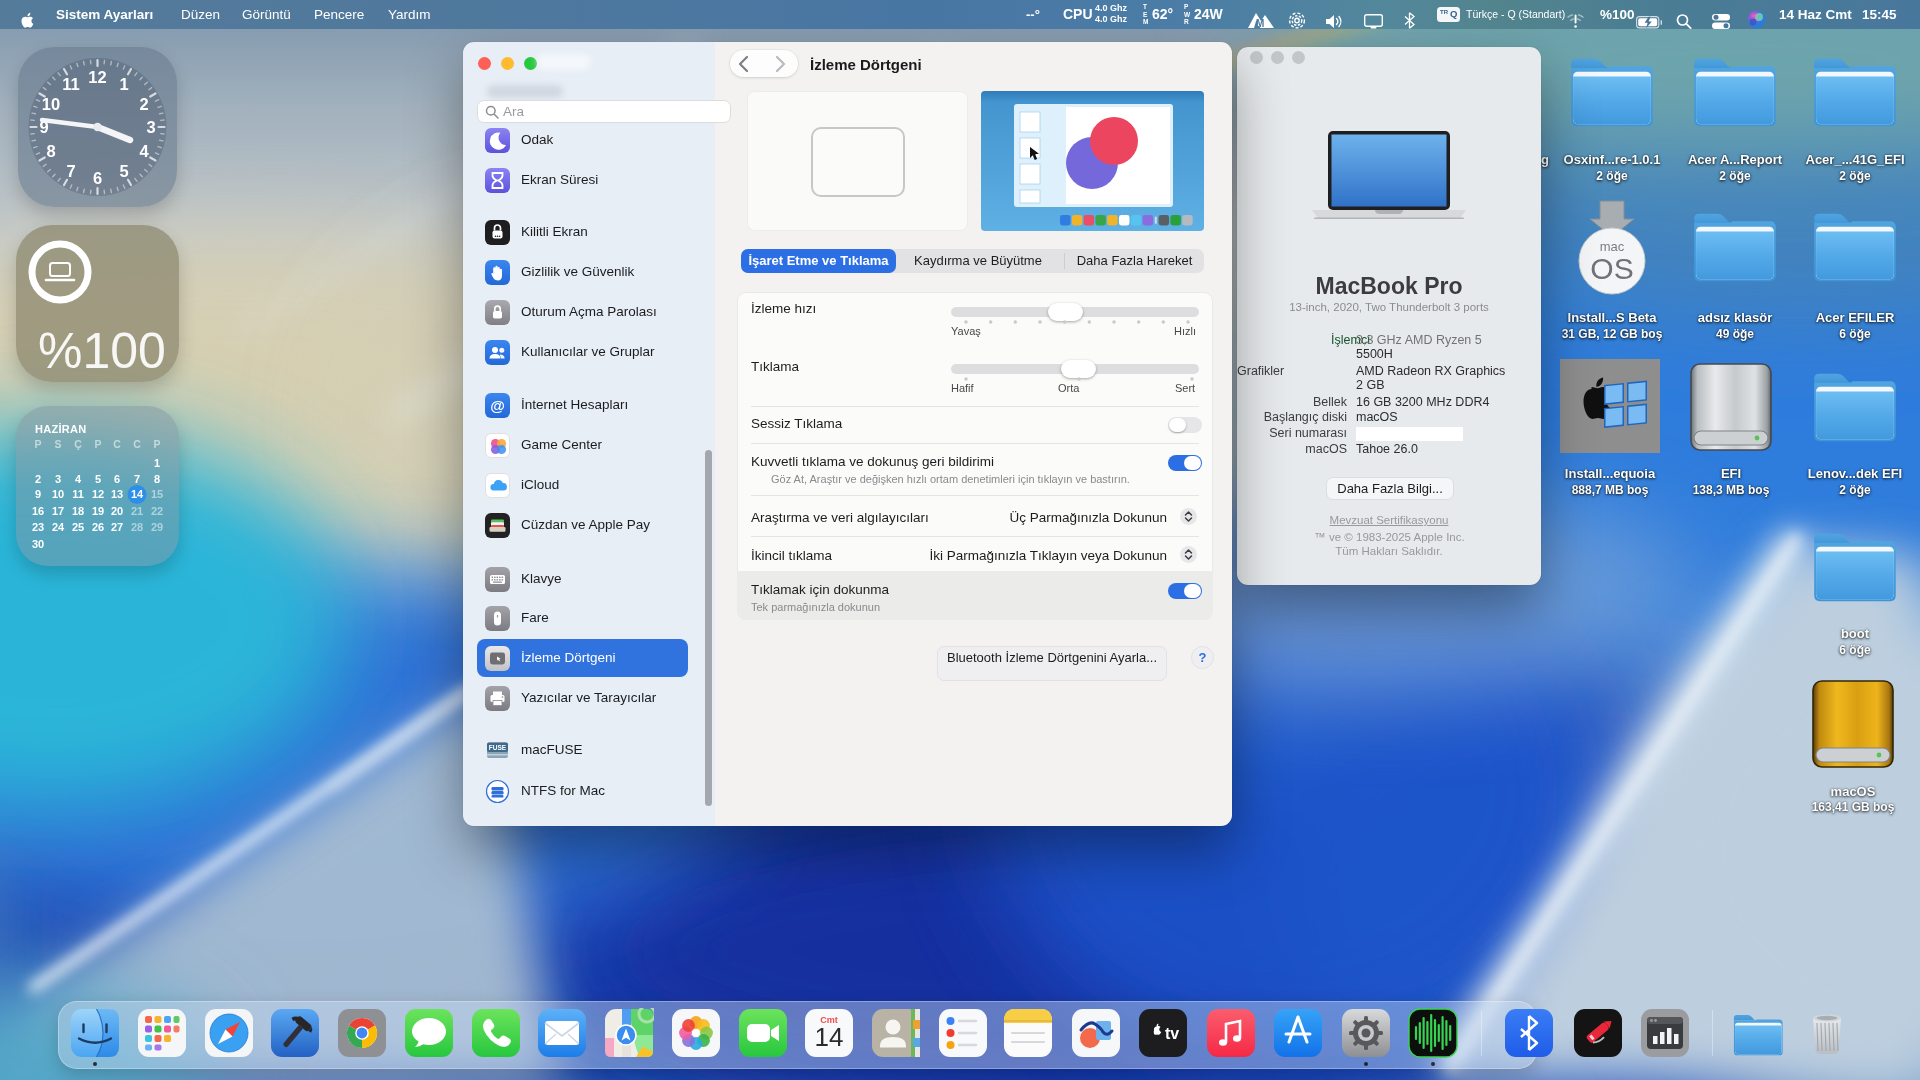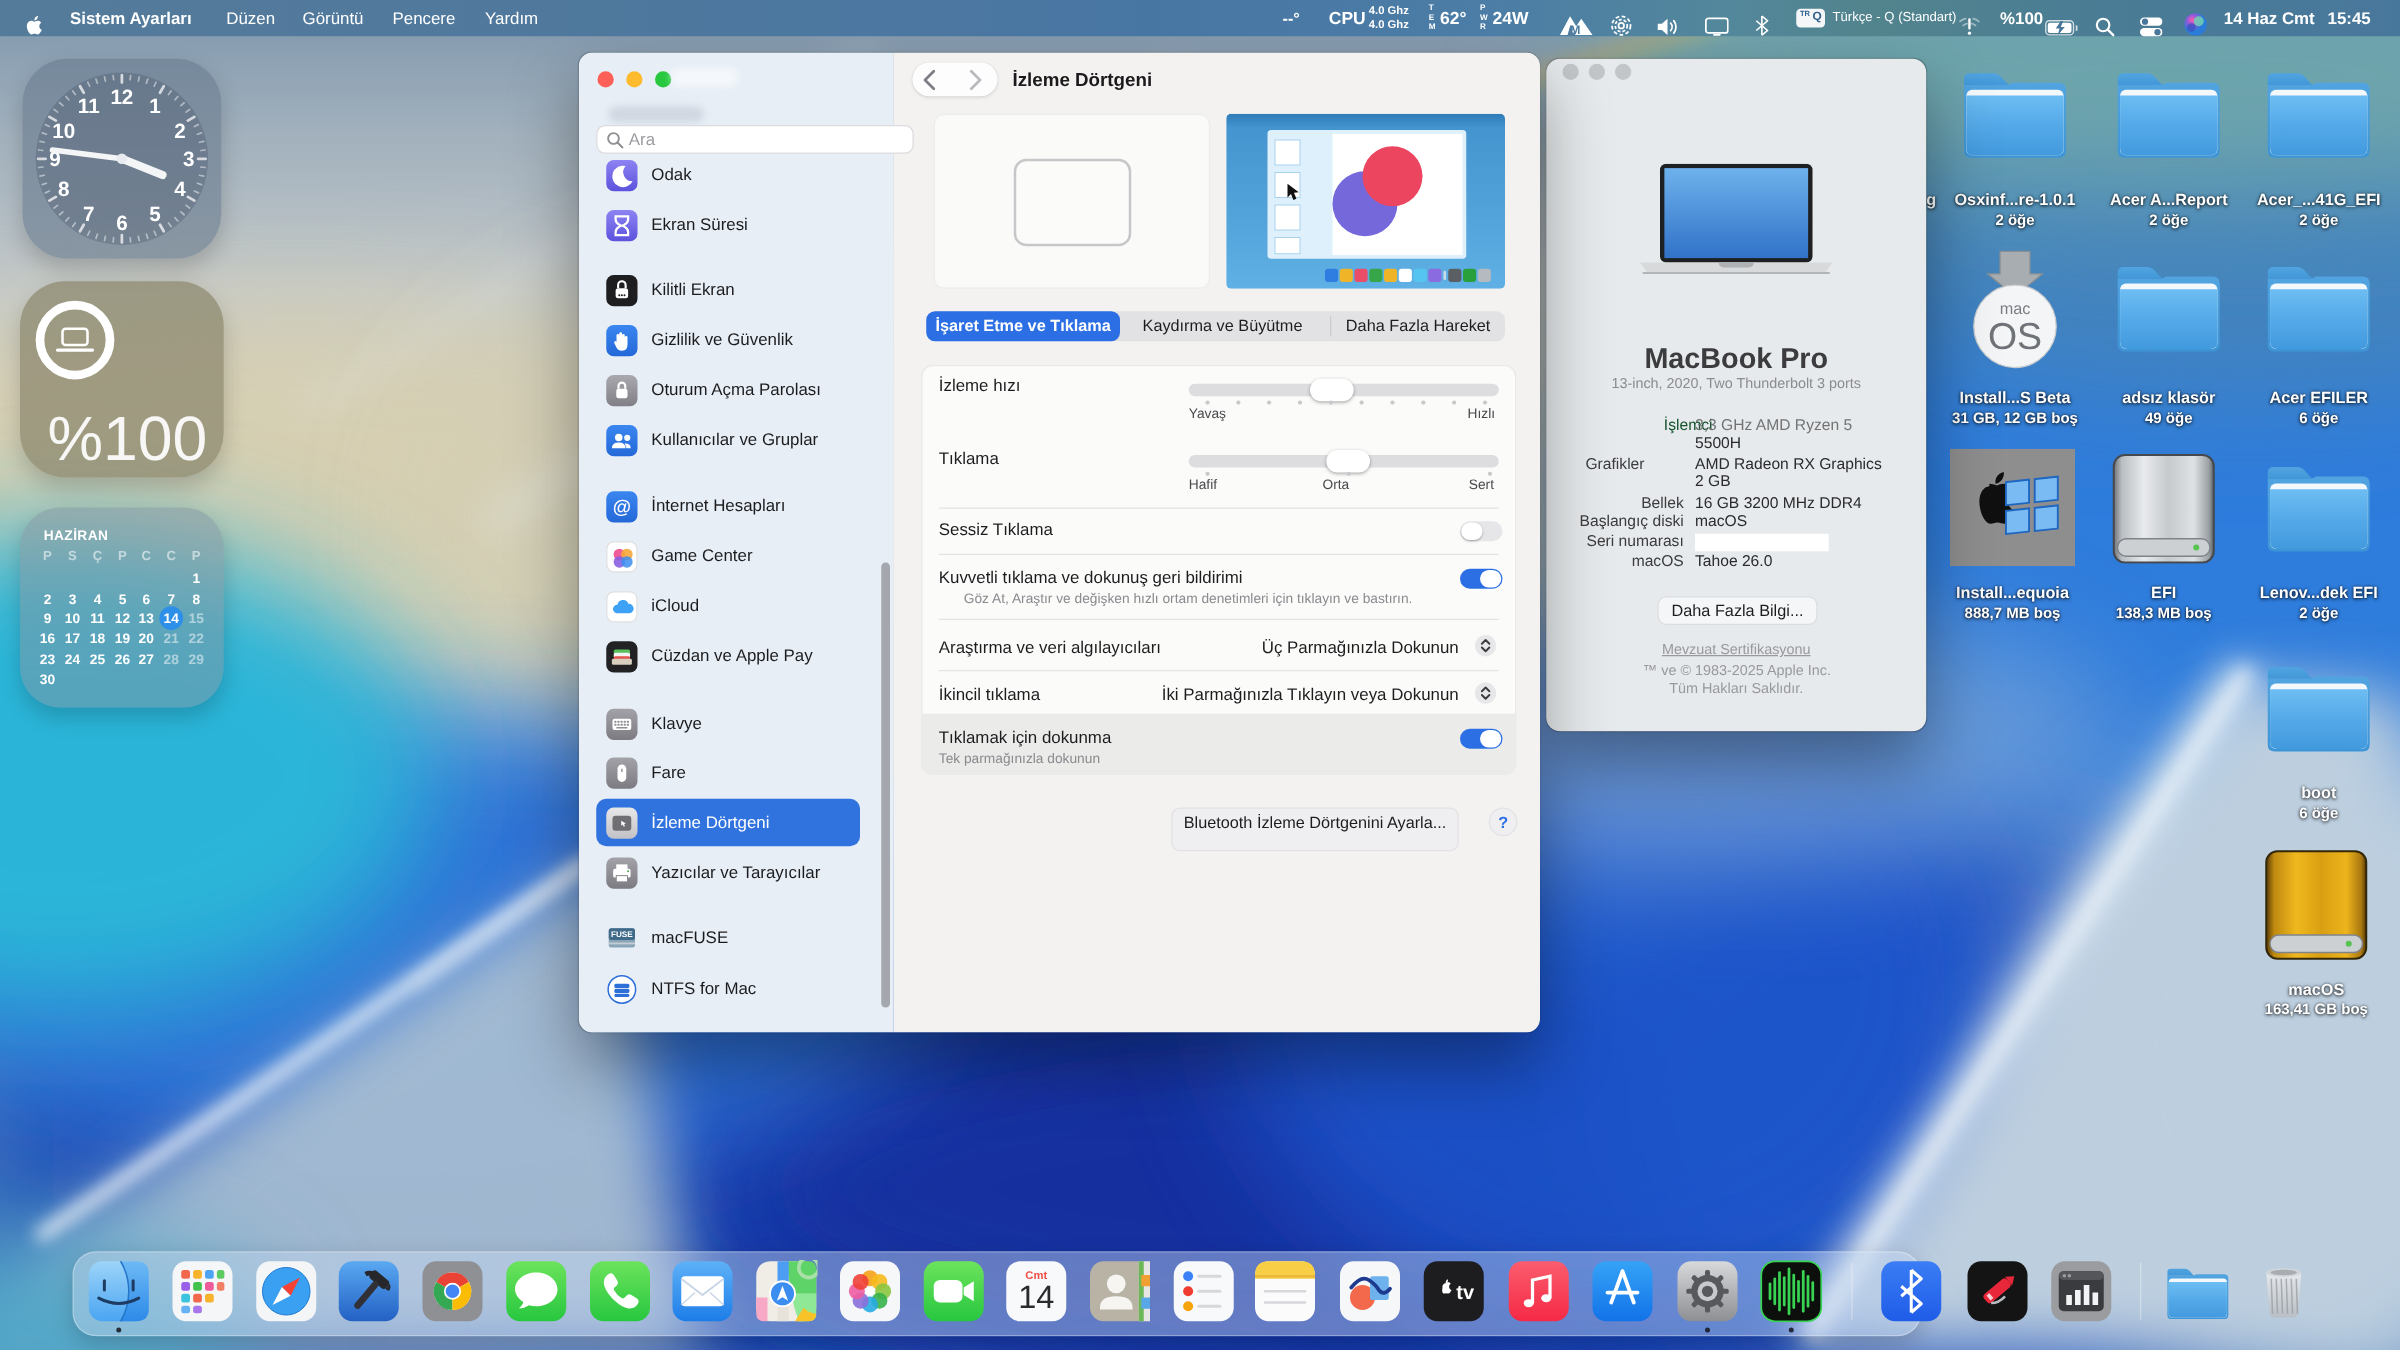--- a/index.html
+++ b/index.html
@@ -494,21 +494,21 @@
       <path d="M63 79 h28 q0 4-5 4 h-18 q-5 0-5-4 z" fill="#aeb2b5"></path>
       <rect x="2" y="86.5" width="150" height="1.6" rx="0.8" fill="#b2b6b9"></rect>
     </svg>
     <div class="abs" style="left:0;top:226px;width:304px;text-align:center;font-size:23px;font-weight:bold;color:#3c3c3e;">MacBook Pro</div>
     <div class="abs" style="left:0;top:254px;width:304px;text-align:center;font-size:11.5px;color:#8b8b90;">13-inch, 2020, Two Thunderbolt 3 ports</div>
     <div id="specs">
         <div class="abs" style="left:0;top:286px;width:133px;text-align:right;font-size:12.5px;color:#14532d;">İşlemci</div>
         <div class="abs" style="left:119px;top:286px;font-size:12.5px;color:#737373;white-space:nowrap;">3,3 GHz AMD Ryzen 5</div>
         <div class="abs" style="left:0;top:300px;width:110px;text-align:right;font-size:12.5px;color:#3c3c3e;"></div>
         <div class="abs" style="left:119px;top:300px;font-size:12.5px;color:#2b2b2d;white-space:nowrap;">5500H</div>
-        <div class="abs" style="left:0;top:317px;width:110px;text-align:center;font-size:12.5px;color:#3c3c3e;">Grafikler</div>
+        <div class="abs" style="left:0;top:317px;width:110px;text-align:left;font-size:12.5px;color:#3c3c3e;">Grafikler</div>
         <div class="abs" style="left:119px;top:317px;font-size:12.5px;color:#2b2b2d;white-space:nowrap;">AMD Radeon RX Graphics</div>
         <div class="abs" style="left:0;top:331px;width:110px;text-align:right;font-size:12.5px;color:#3c3c3e;"></div>
         <div class="abs" style="left:119px;top:331px;font-size:12.5px;color:#2b2b2d;white-space:nowrap;">2 GB</div>
         <div class="abs" style="left:0;top:348px;width:110px;text-align:right;font-size:12.5px;color:#3c3c3e;">Bellek</div>
         <div class="abs" style="left:119px;top:348px;font-size:12.5px;color:#2b2b2d;white-space:nowrap;">16 GB 3200 MHz DDR4</div>
         <div class="abs" style="left:0;top:363px;width:110px;text-align:right;font-size:12.5px;color:#3c3c3e;">Başlangıç diski</div>
         <div class="abs" style="left:119px;top:363px;font-size:12.5px;color:#2b2b2d;white-space:nowrap;">macOS</div>
         <div class="abs" style="left:0;top:379px;width:110px;text-align:right;font-size:12.5px;color:#3c3c3e;">Seri numarası</div>
         <div class="abs" style="left:119px;top:379px;font-size:12.5px;color:#2b2b2d;white-space:nowrap;"></div>
         <div class="abs" style="left:0;top:395px;width:110px;text-align:right;font-size:12.5px;color:#3c3c3e;">macOS</div>

